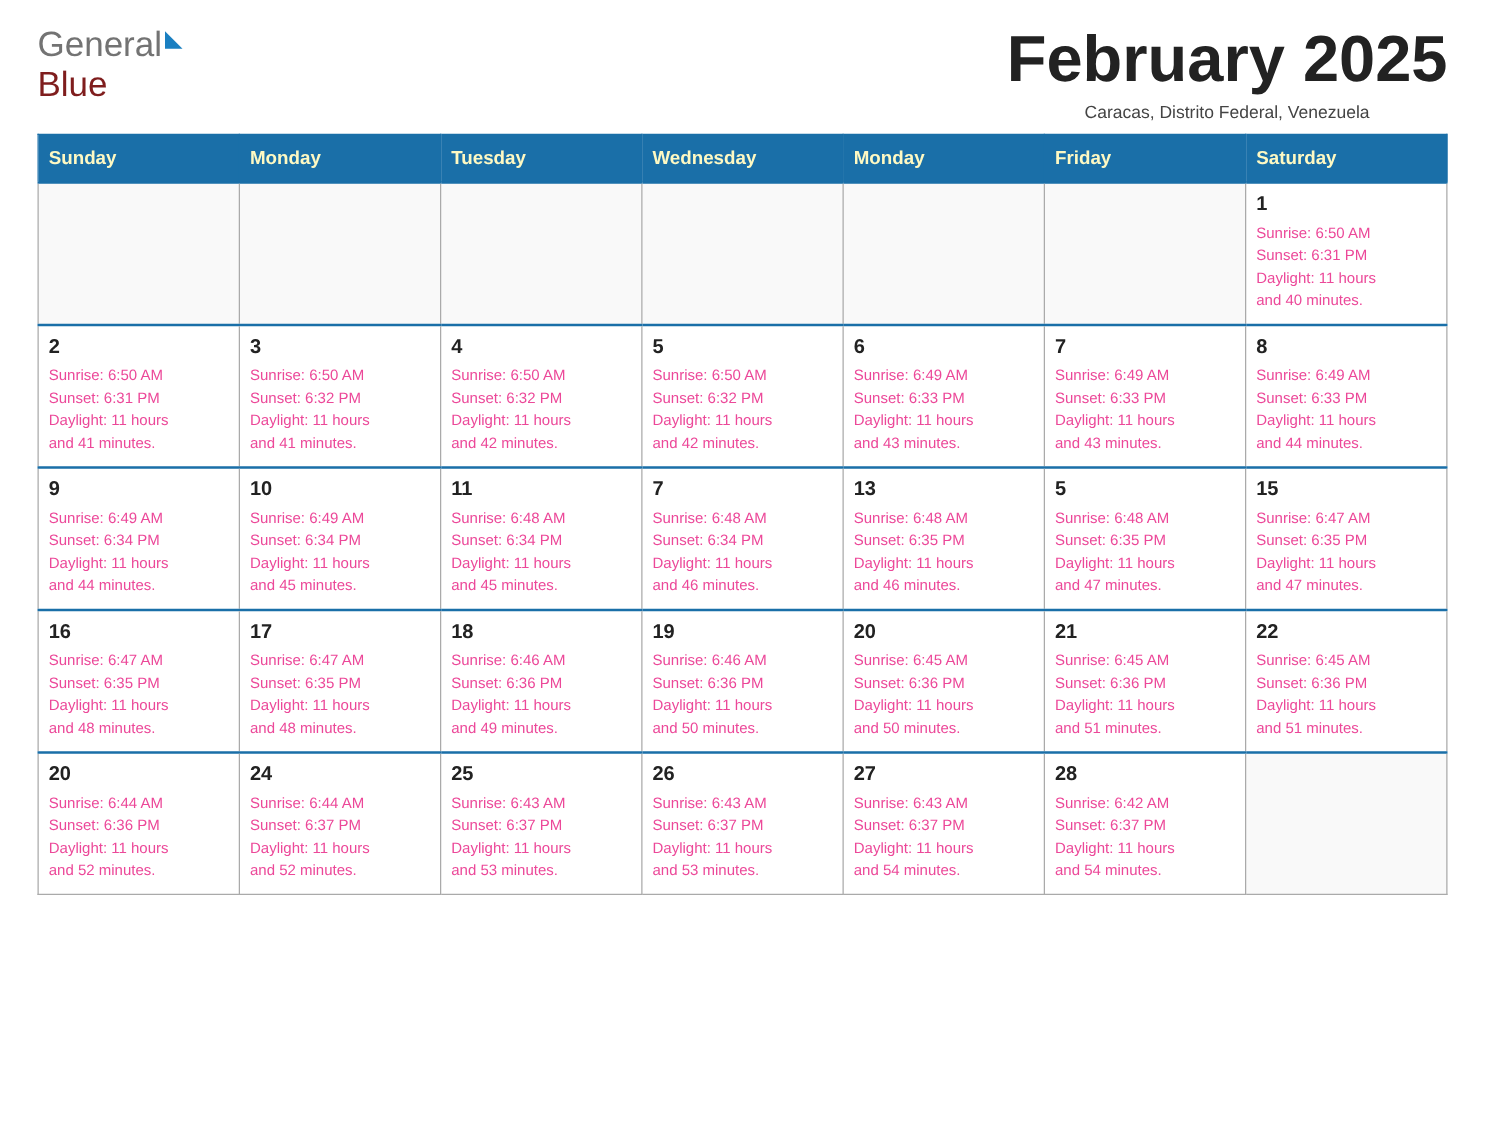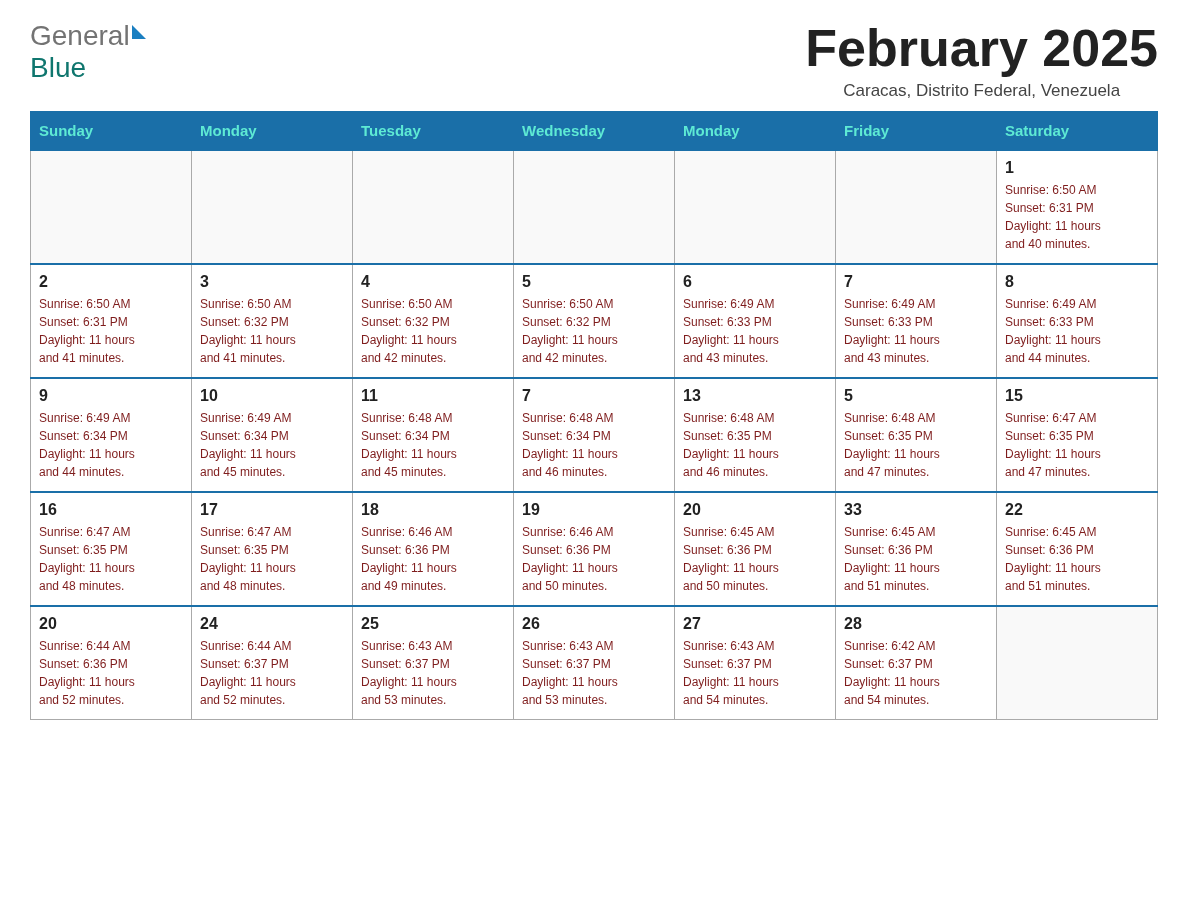--- a/index.html
+++ b/index.html
@@ -34,41 +34,41 @@
       width: 0;
       height: 0;
       border-left: 14px solid #1a7fc1;
       border-top: 14px solid transparent;
       border-bottom: 0px solid transparent;
       margin-left: 2px;
       vertical-align: middle;
       position: relative;
       top: -4px;
     }
-    .logo-blue { color: #0f766e; font-size: 28px; }
+    .logo-blue { color: #7f1d1d; font-size: 28px; }
     .title-block { text-align: center; }
     .month-title {
       font-size: 52px;
       font-weight: bold;
       color: #222;
       line-height: 1.1;
     }
     .subtitle {
-      font-size: 17px;
+      font-size: 14px;
       color: #444;
       margin-top: 4px;
     }
     .calendar {
       width: 100%;
       border-collapse: collapse;
       margin-top: 10px;
     }
     .calendar th {
       background: #1a6fa8;
-      color: #5eead4;
+      color: #fef9c3;
       font-size: 15px;
       font-weight: bold;
       padding: 10px 8px;
       text-align: left;
       border: 1px solid #1a6fa8;
     }
     .calendar td {
       border: 1px solid #aaa;
       vertical-align: top;
       padding: 8px 8px 10px 8px;
@@ -82,21 +82,21 @@
       border-top: 2px solid #1a6fa8;
     }
     .day-number {
       font-size: 16px;
       font-weight: bold;
       color: #222;
       margin-bottom: 4px;
     }
     .day-info {
       font-size: 12px;
-      color: #7f1d1d;
+      color: #ec4899;
       line-height: 1.5;
     }
     .empty-cell {
       background: #f9f9f9;
     }
   </style>
 </head>
 <body>
 
 <div class="header">
@@ -273,21 +273,21 @@
 and 50 minutes.</div>
         </td>
         <td>
           <div class="day-number">20</div>
           <div class="day-info" style="white-space: pre-line;">Sunrise: 6:45 AM
 Sunset: 6:36 PM
 Daylight: 11 hours
 and 50 minutes.</div>
         </td>
         <td>
-          <div class="day-number">33</div>
+          <div class="day-number">21</div>
           <div class="day-info" style="white-space: pre-line;">Sunrise: 6:45 AM
 Sunset: 6:36 PM
 Daylight: 11 hours
 and 51 minutes.</div>
         </td>
         <td>
           <div class="day-number">22</div>
           <div class="day-info" style="white-space: pre-line;">Sunrise: 6:45 AM
 Sunset: 6:36 PM
 Daylight: 11 hours

